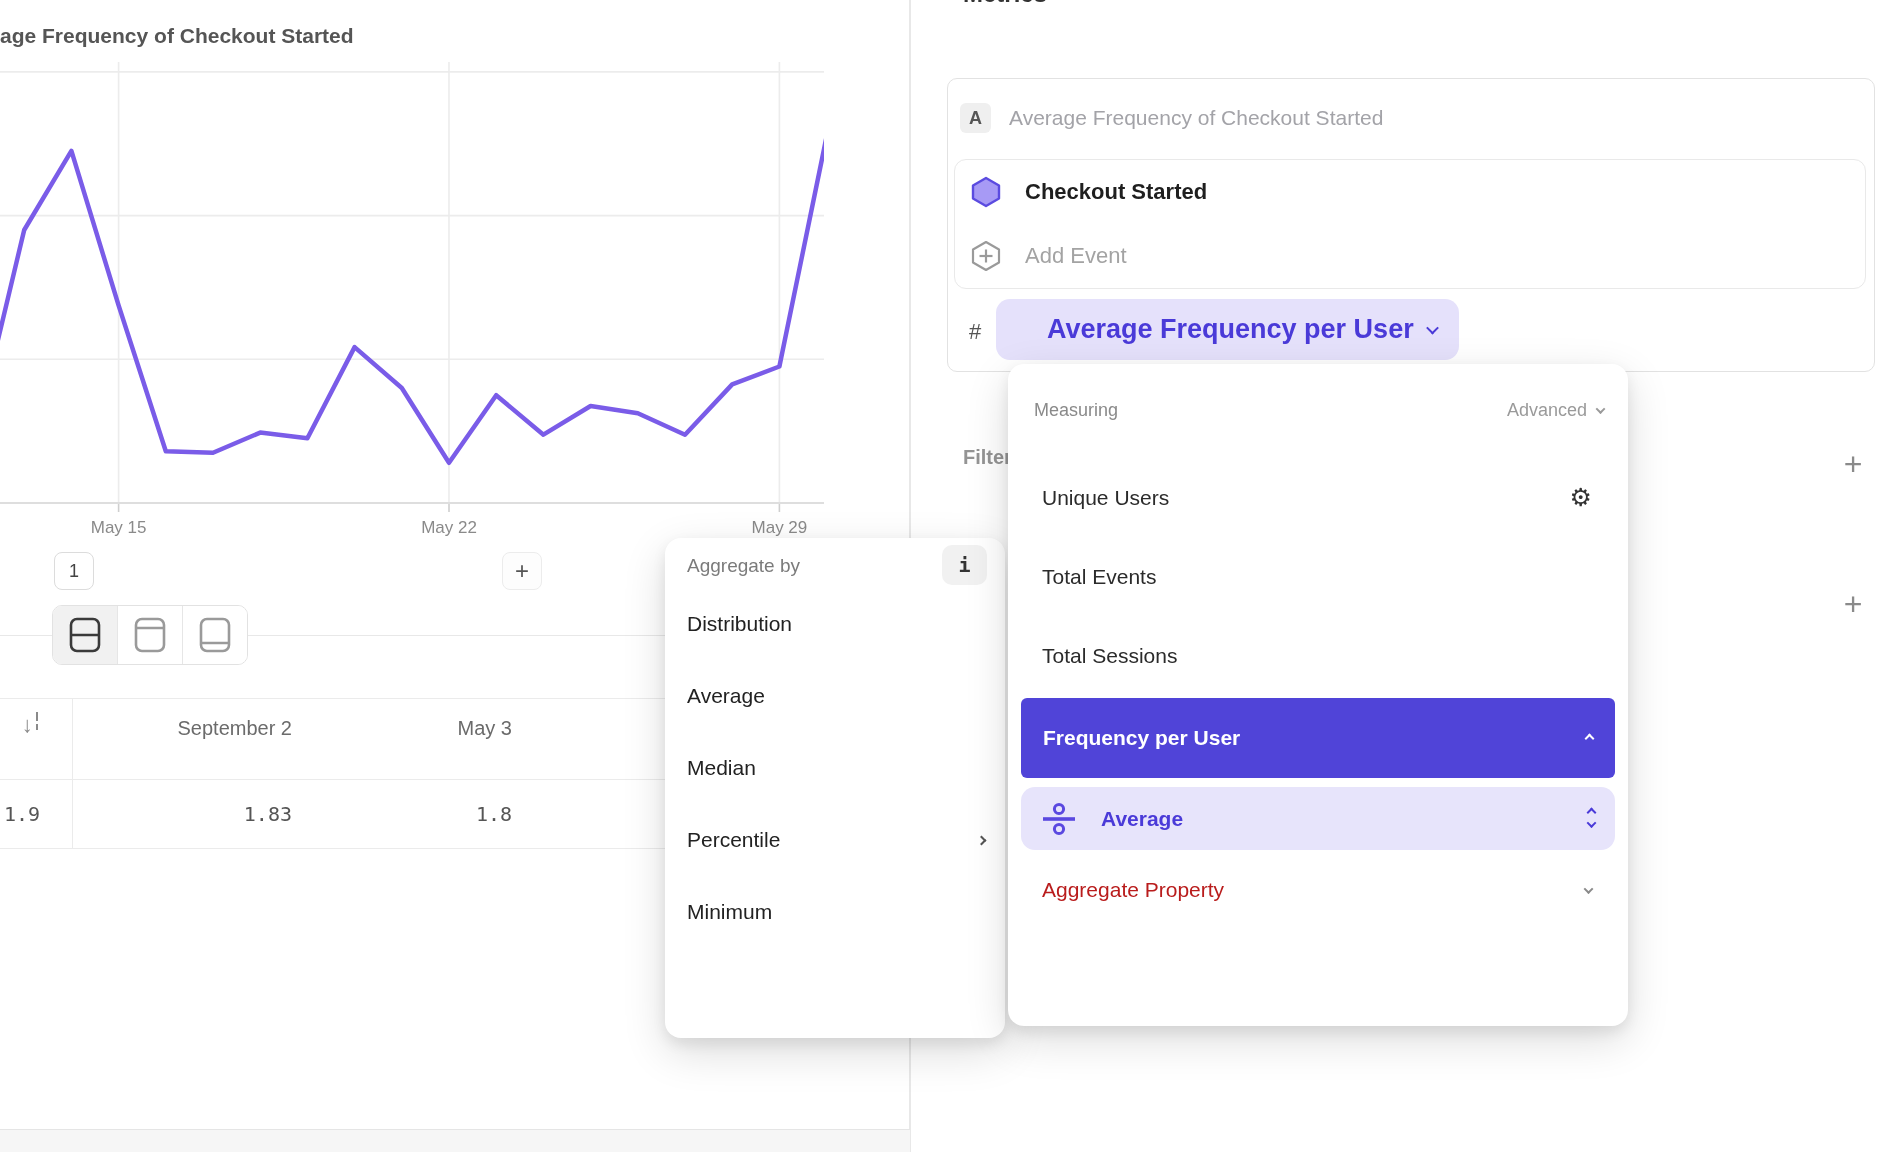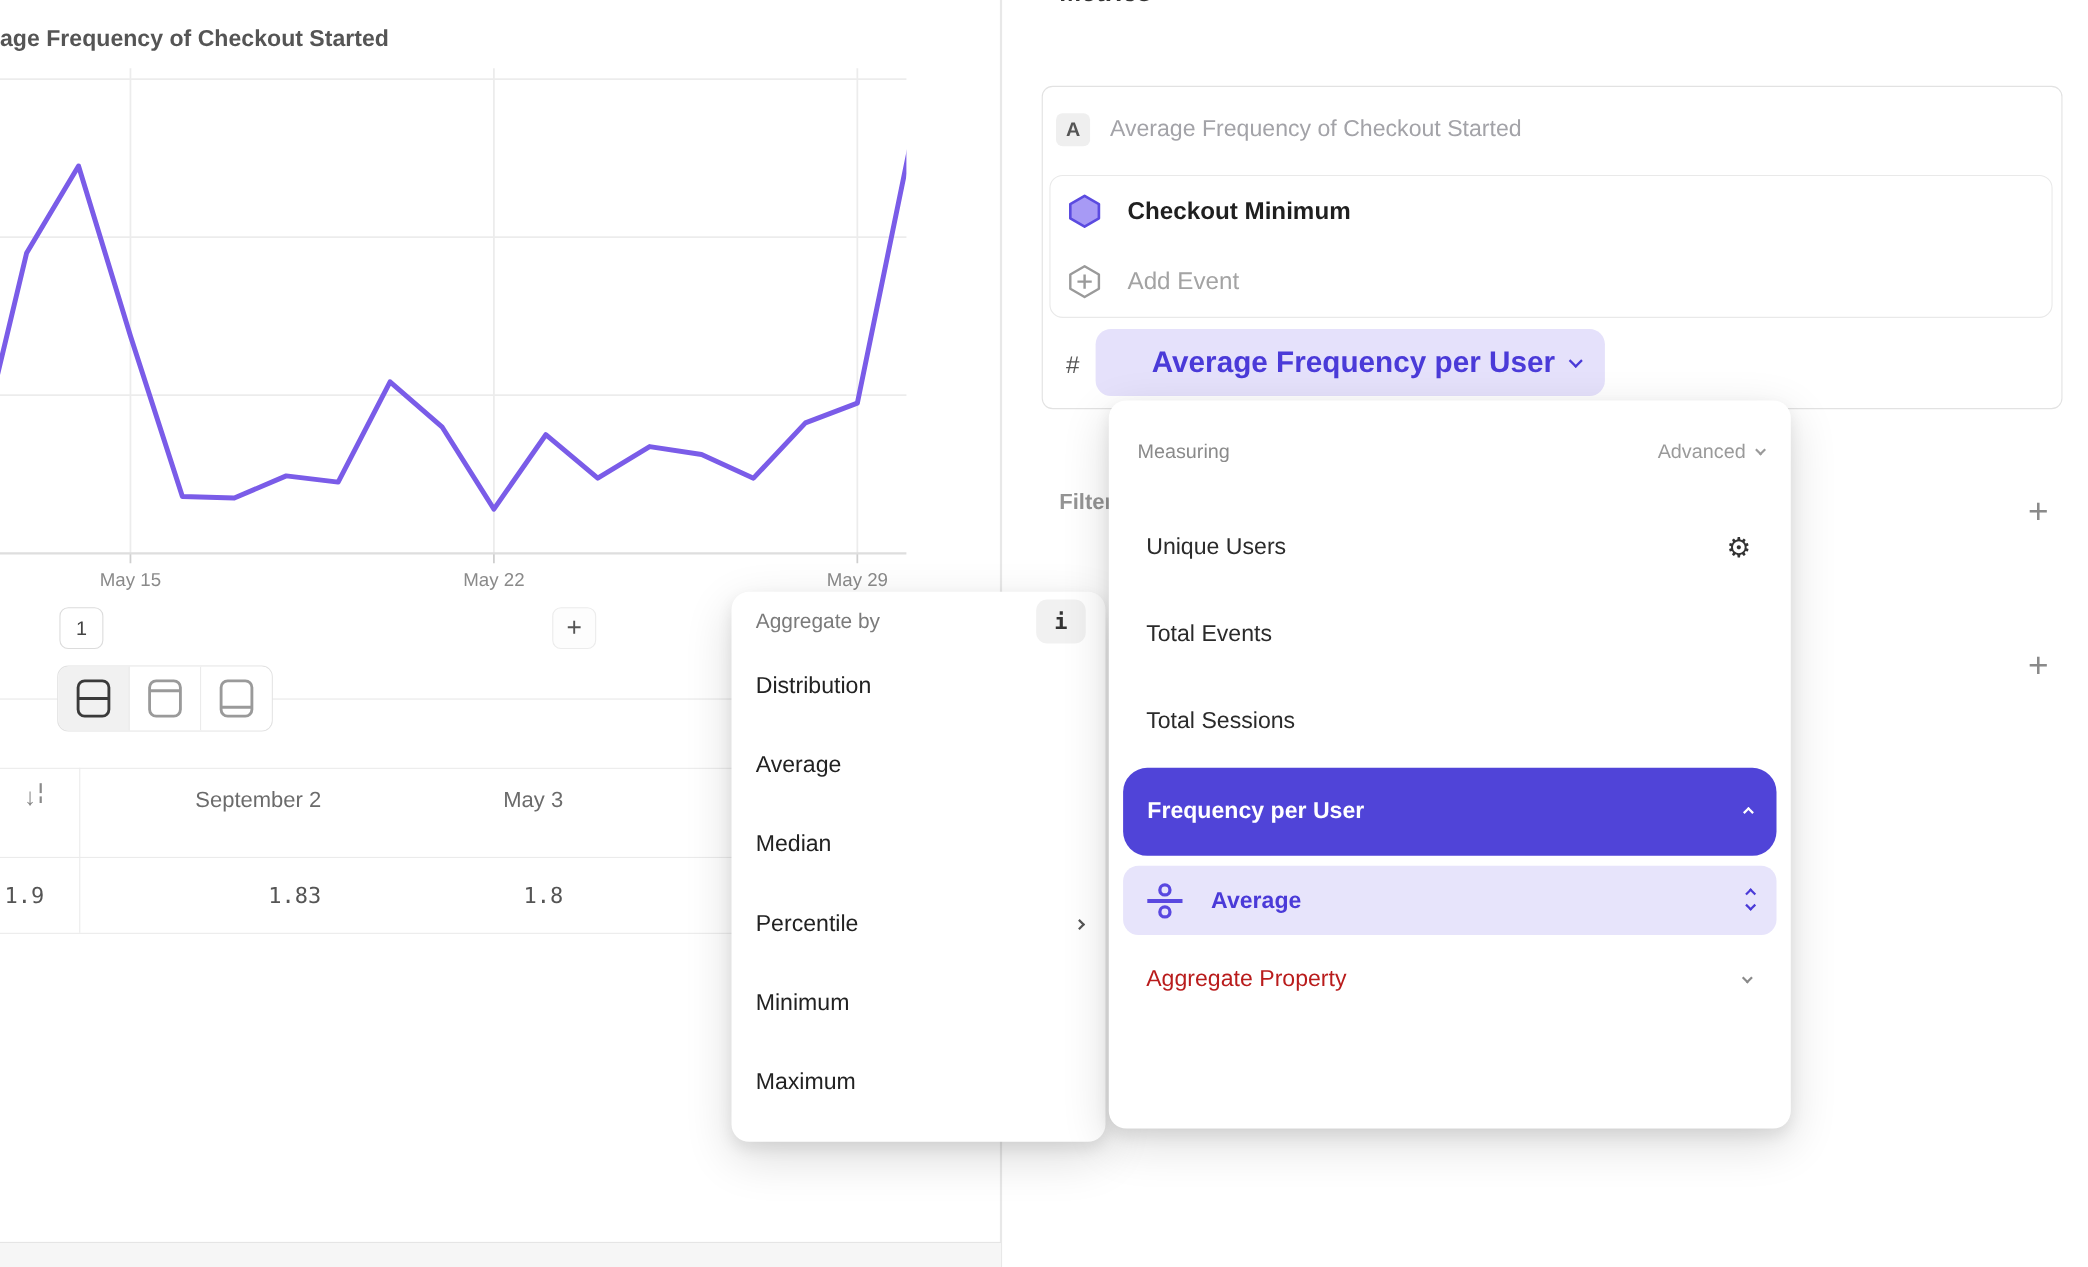--- a/index.html
+++ b/index.html
@@ -75,21 +75,21 @@
   
   .mpanel { left:1008px; top:364px; width:620px; height:662px; background:#fff; border-radius:16px;
     box-shadow:0 6px 14px rgba(0,0,0,.08), 0 14px 44px rgba(0,0,0,.14); z-index:20; }
   .mhead { position:absolute; left:26px; right:24px; top:36px; display:flex; justify-content:space-between; align-items:center; }
   .mhead .mlabel { font-size:18px; color:#8a8a8a; }
   .mhead .madv { display:flex; align-items:center; gap:10px; font-size:18px; color:#9a9a9a; }
   .mitems { position:absolute; left:24px; right:24px; top:94px; }
   .mitem { height:79px; display:flex; align-items:center; justify-content:space-between; padding:0 12px 0 10px;
     font-size:21px; font-weight:500; color:#2b2b2b; border-radius:10px; }
   .gear { font-size:25px; color:#333; font-family:"DejaVu Sans", sans-serif; }
-  .sel-row { position:absolute; left:13px; right:13px; top:334px; height:80px; background:#5044d8; border-radius:22px;
+  .sel-row { position:absolute; left:13px; right:13px; top:334px; height:80px; background:#5044d8; border-radius:6px;
     display:flex; align-items:center; justify-content:space-between; padding:0 22px; color:#fff; }
   .sel-row .lbl { font-size:21px; font-weight:600; }
   .sub-row { position:absolute; left:13px; right:13px; top:423px; height:63px; background:#e7e4fb; border-radius:14px;
     display:flex; align-items:center; padding:0 20px; color:#4a3ad8; }
   .sub-row .lbl { font-size:21px; font-weight:600; margin-left:24px; }
   .sub-row .updown { margin-left:auto; display:flex; flex-direction:column; gap:5px; }
   .agg-row { position:absolute; left:24px; right:24px; height:72px; display:flex; align-items:center; justify-content:space-between;
     padding:0 12px 0 10px; font-size:21px; font-weight:500; color:#b91c1c; }
   .agg-row.p1 { top:490px; }
   .agg-row.p2 { top:564px; }
@@ -197,21 +197,21 @@
 
   <div class="abs metric-card"></div>
   <div class="abs a-badge">A</div>
   <div class="abs metric-title">Average Frequency of Checkout Started</div>
 
   <div class="abs event-box">
     <div class="event-row r1">
       <svg width="30" height="32" viewBox="0 0 30 32">
         <polygon points="15,2 28,9.5 28,22.5 15,30 2,22.5 2,9.5" fill="#a79af5" stroke="#5b4be0" stroke-width="2.4" stroke-linejoin="round"></polygon>
       </svg>
-      <span class="event-name">Checkout Minimum</span>
+      <span class="event-name">Checkout Started</span>
     </div>
     <div class="event-row r2">
       <svg width="30" height="32" viewBox="0 0 30 32">
         <polygon points="15,2 28,9.5 28,22.5 15,30 2,22.5 2,9.5" fill="none" stroke="#9a9a9a" stroke-width="2.2" stroke-linejoin="round"></polygon>
         <line x1="15" y1="9.5" x2="15" y2="22.5" stroke="#9a9a9a" stroke-width="2.2"></line>
         <line x1="8.5" y1="16" x2="21.5" y2="16" stroke="#9a9a9a" stroke-width="2.2"></line>
       </svg>
       <span class="add-event-label">Add Event</span>
     </div>
   </div>
@@ -285,19 +285,16 @@
       <div class="aitem">
         <span>Median</span>
       </div>
       <div class="aitem">
         <span>Percentile</span>
         <span class="chv sm right" style="color:#555"></span>
       </div>
       <div class="aitem">
         <span>Minimum</span>
       </div>
-      <div class="aitem">
-        <span>Maximum</span>
-      </div>
     </div>
   </div>
 
 </div>
 
 </body></html>

